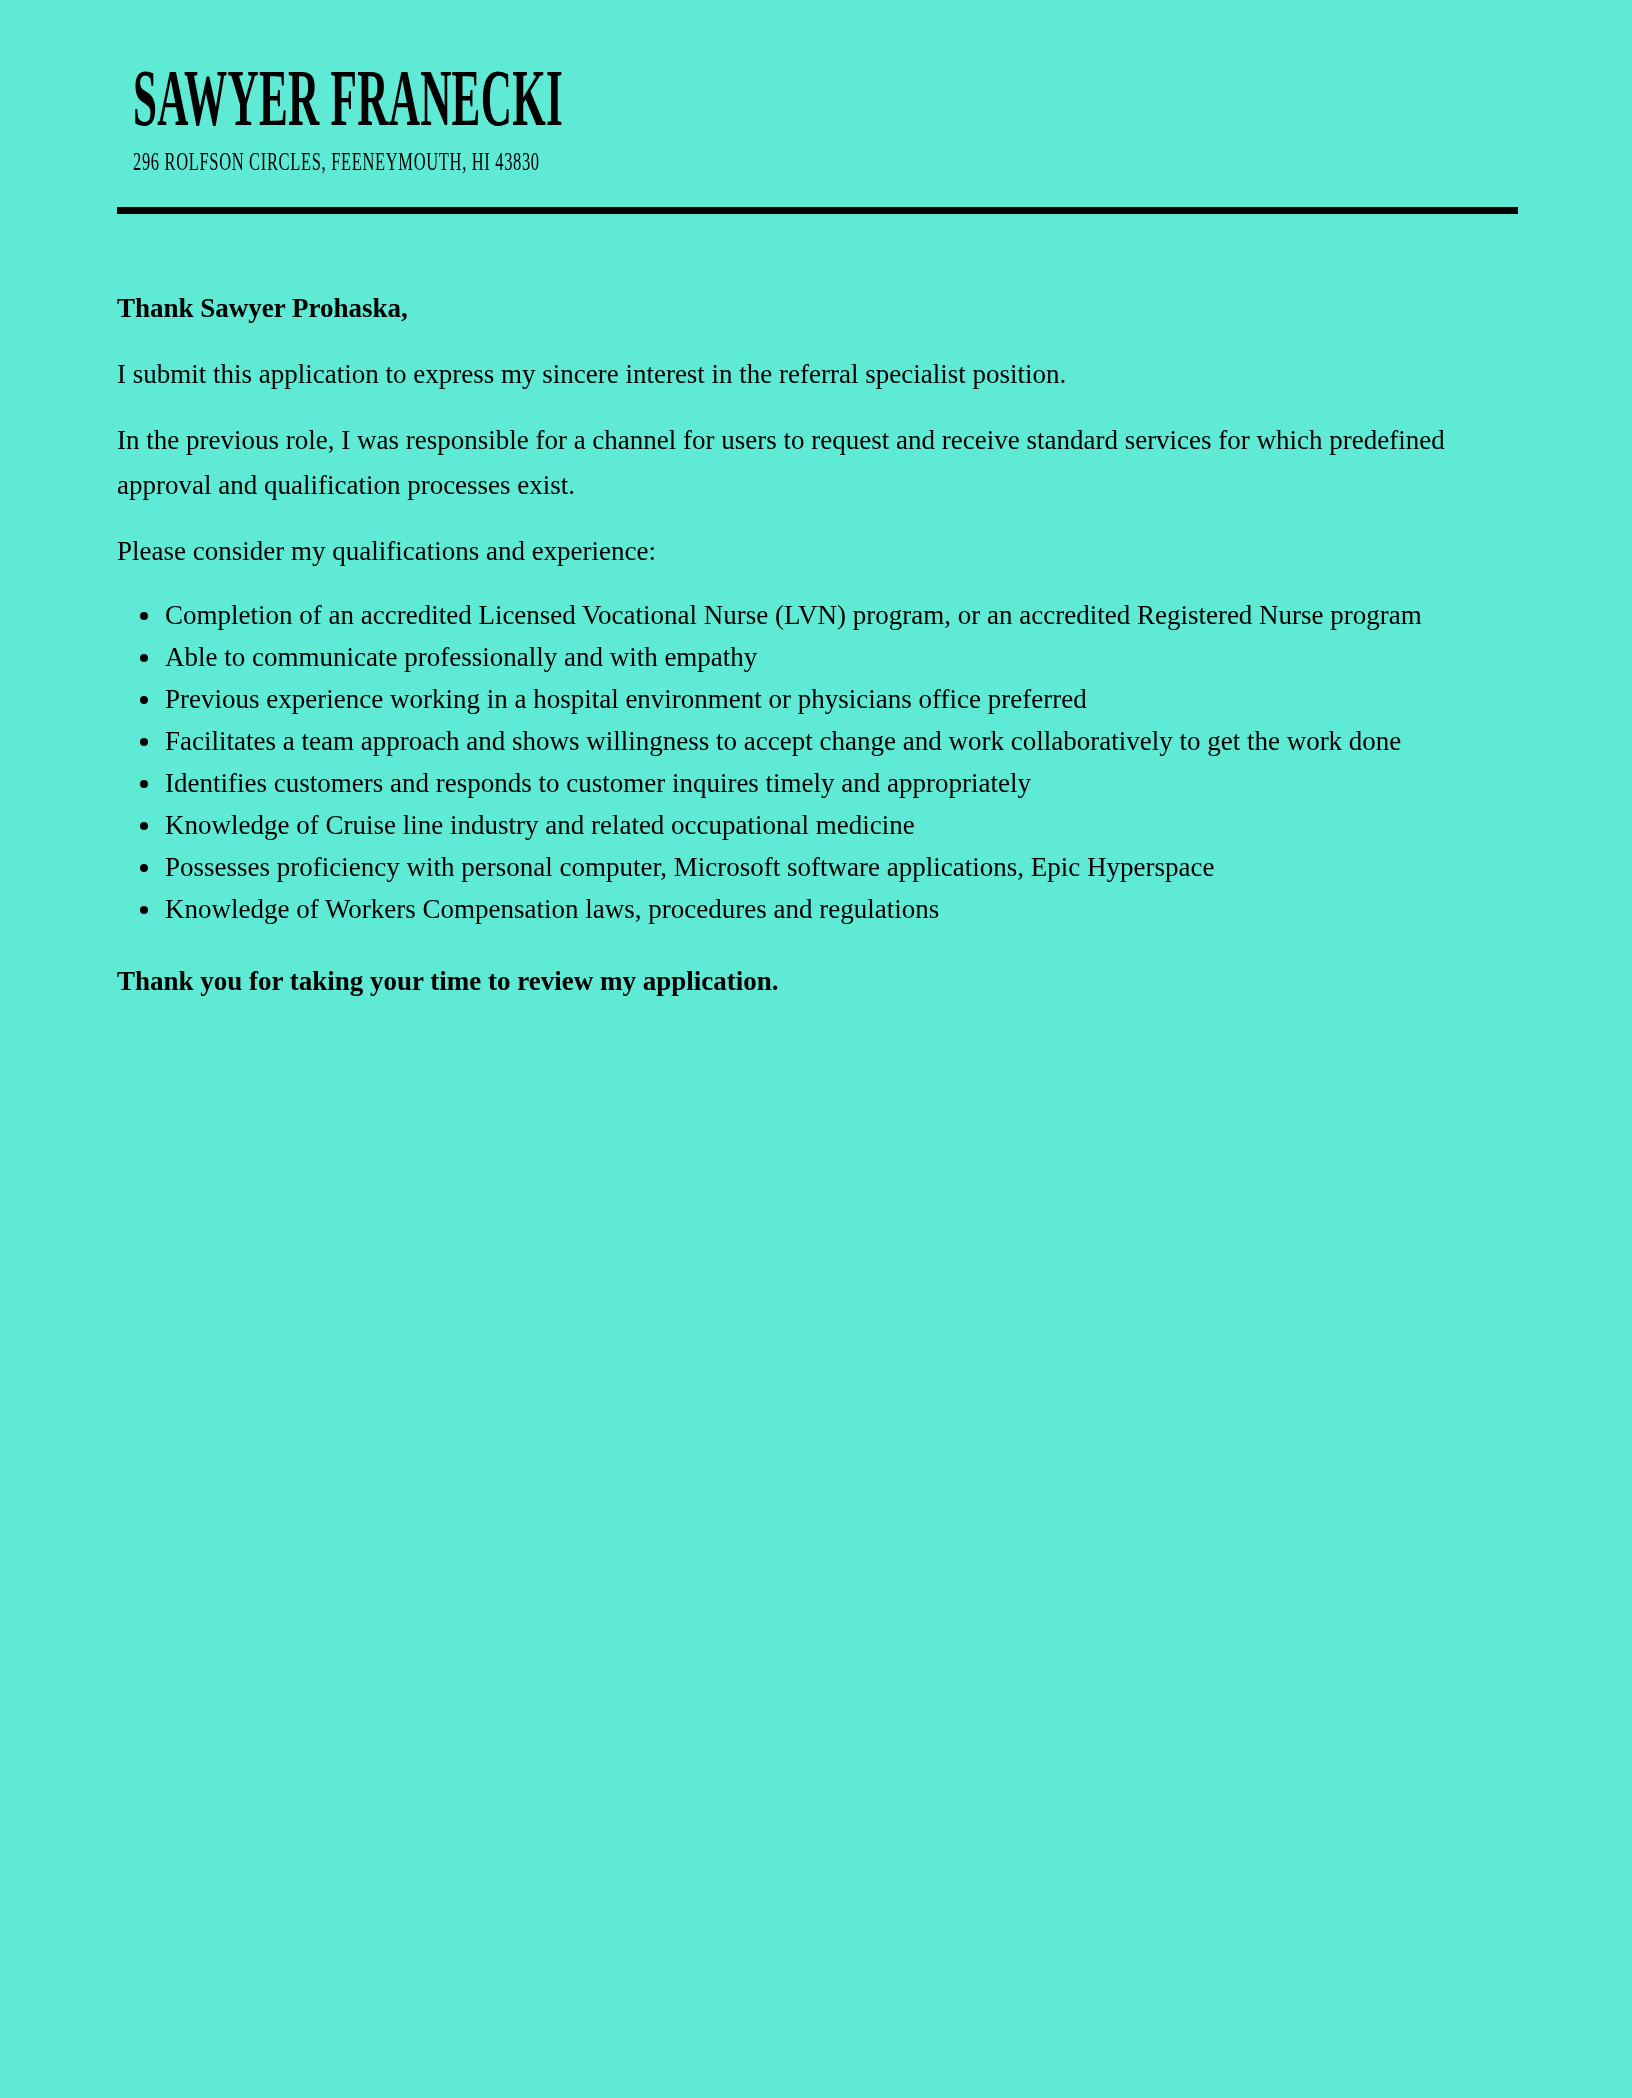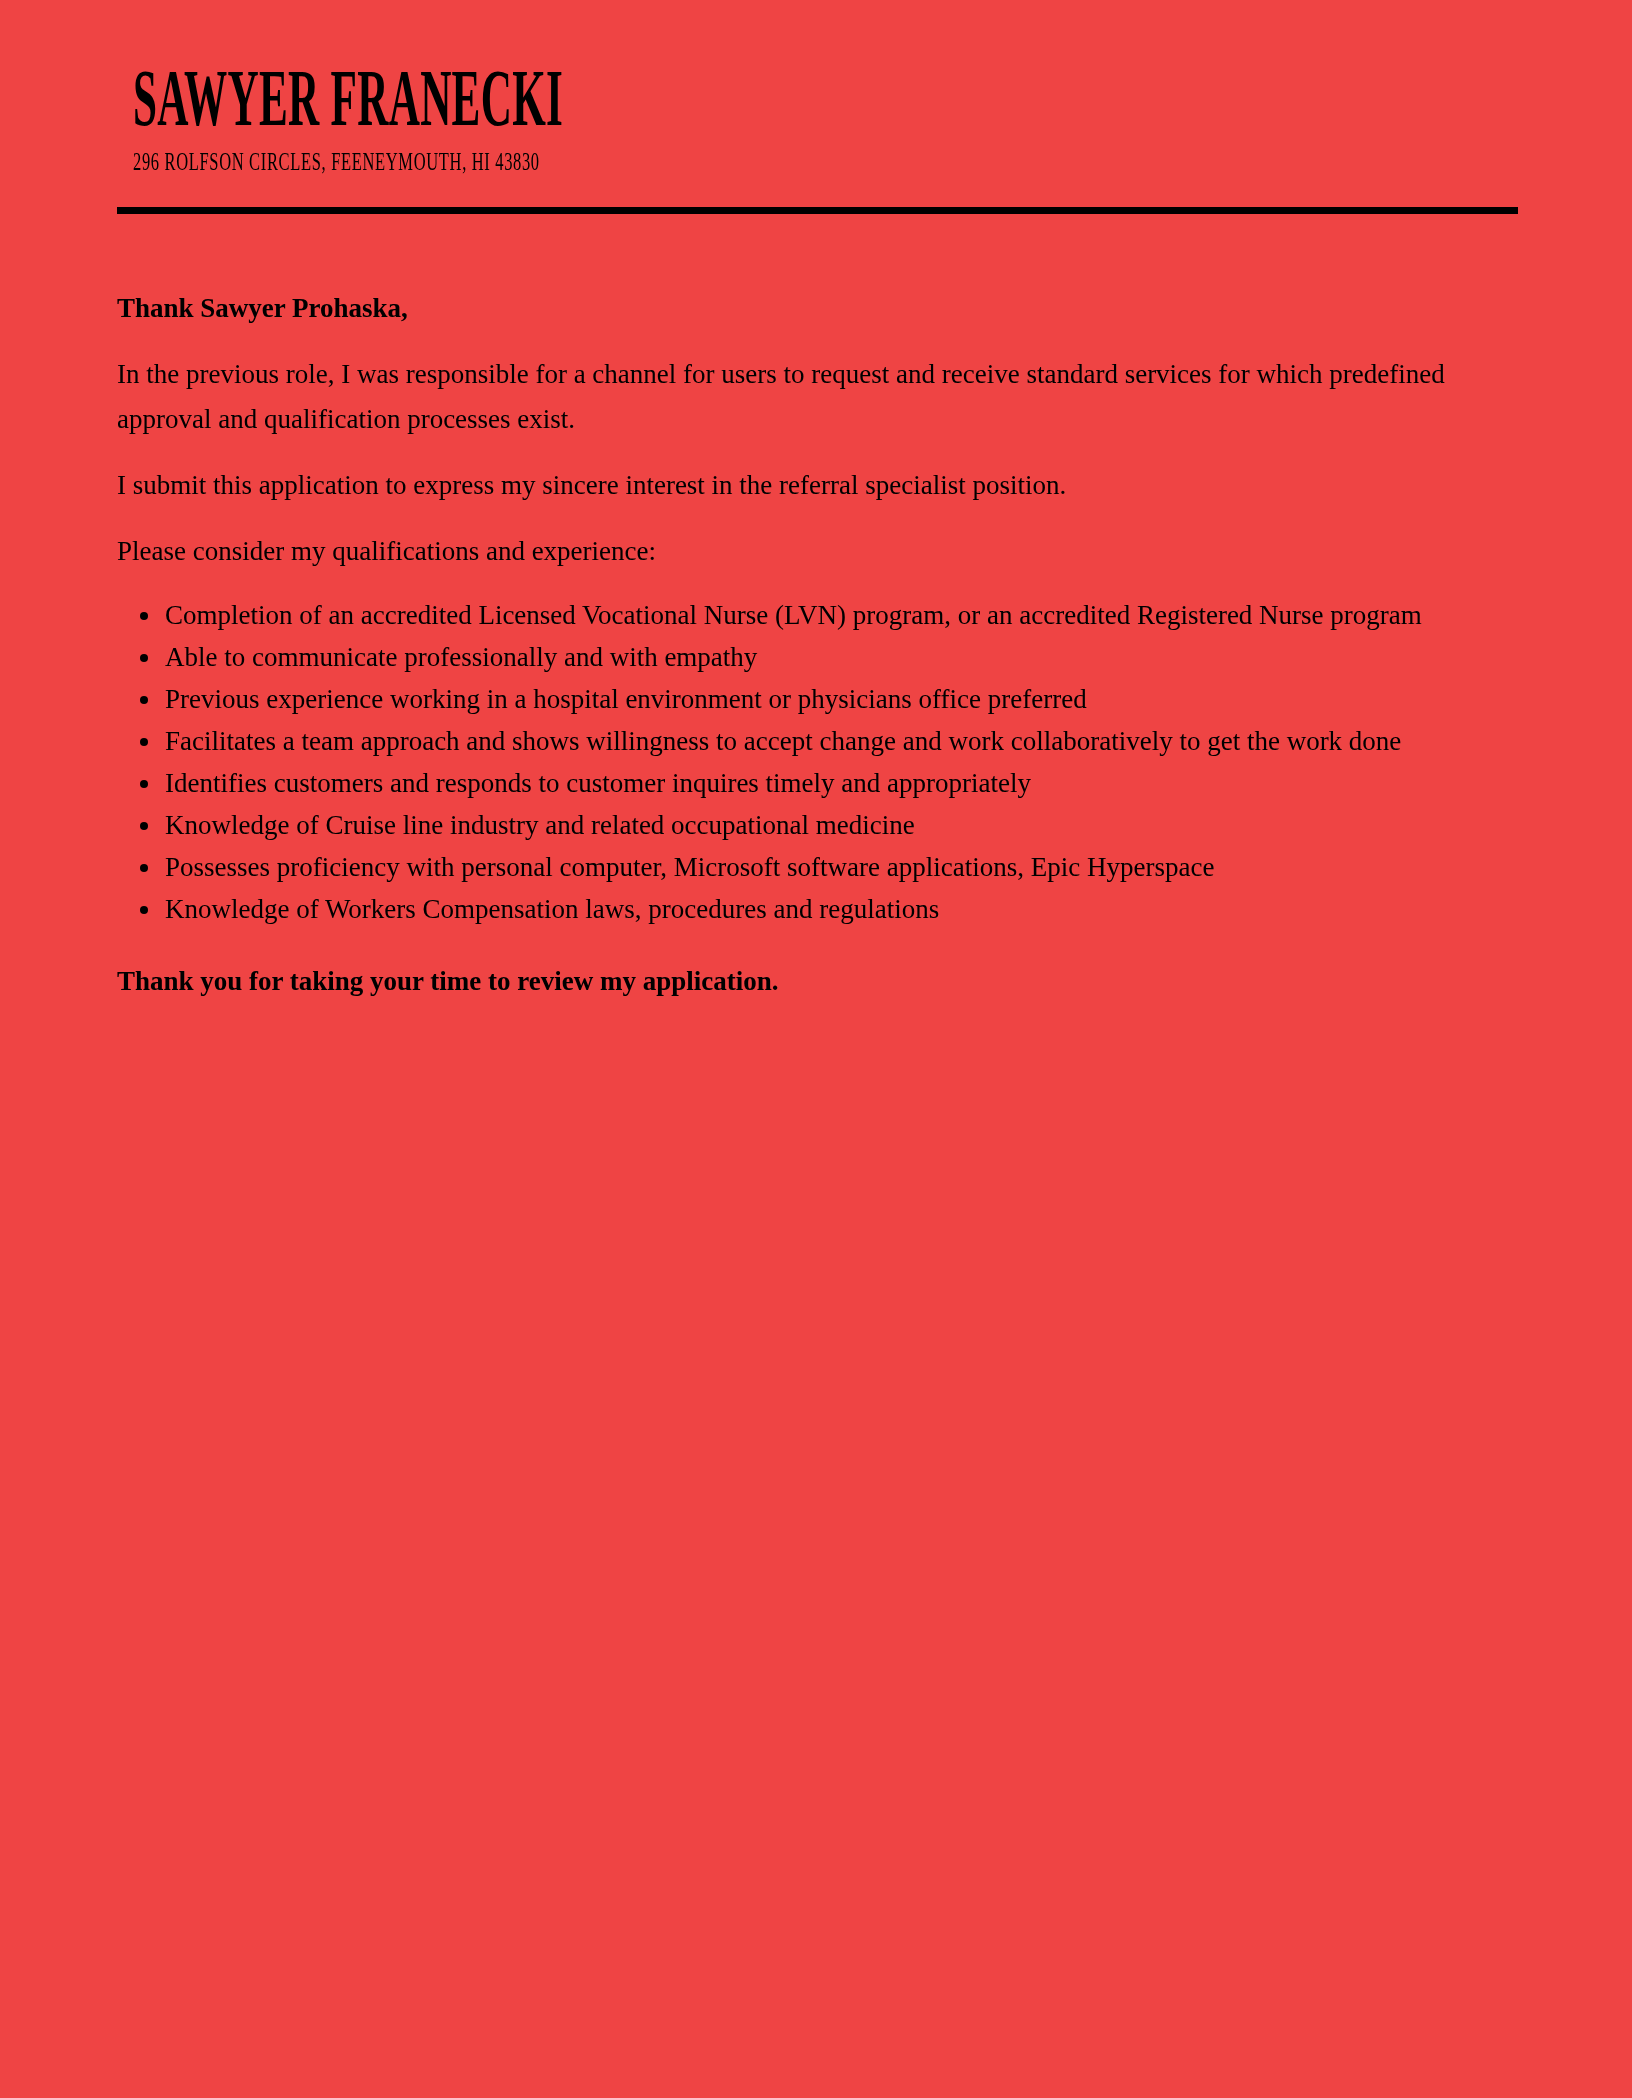--- a/index.html
+++ b/index.html
@@ -6,21 +6,21 @@
     margin: 0;
     padding: 0;
     background: #ffffff;
   }
   .page {
     position: relative;
     width: 1632px;
     height: 2098px;
     box-sizing: border-box;
     padding: 58px 114px 0 117px;
-    background: #ef4444;
+    background: #5eead4;
     color: #000000;
     font-family: "Liberation Serif", "DejaVu Serif", serif;
     overflow: hidden;
   }
   
   .sender-name {
     margin: 0 0 0 16px;
     font-size: 80px;
     font-weight: 700;
     line-height: 1.0;
@@ -85,23 +85,23 @@
     <h1 class="sender-name">SAWYER FRANECKI</h1>
     <div class="sender-address">296 ROLFSON CIRCLES, FEENEYMOUTH, HI 43830</div>
   </header>
 
   <hr class="header-rule">
 
   <main class="letter">
 
     <p class="salutation">Thank Sawyer Prohaska,</p>
 
+    <p>I submit this application to express my sincere interest in the referral specialist position.</p>
+
     <p>In the previous role, I was responsible for a channel for users to request and receive standard services for which predefined approval and qualification processes exist.</p>
-
-    <p>I submit this application to express my sincere interest in the referral specialist position.</p>
 
     <p>Please consider my qualifications and experience:</p>
 
     <ul class="qualifications">
       <li>Completion of an accredited Licensed Vocational Nurse (LVN) program, or an accredited Registered Nurse program</li>
       <li>Able to communicate professionally and with empathy</li>
       <li>Previous experience working in a hospital environment or physicians office preferred</li>
       <li>Facilitates a team approach and shows willingness to accept change and work collaboratively to get the work done</li>
       <li>Identifies customers and responds to customer inquires timely and appropriately</li>
       <li>Knowledge of Cruise line industry and related occupational medicine</li>

